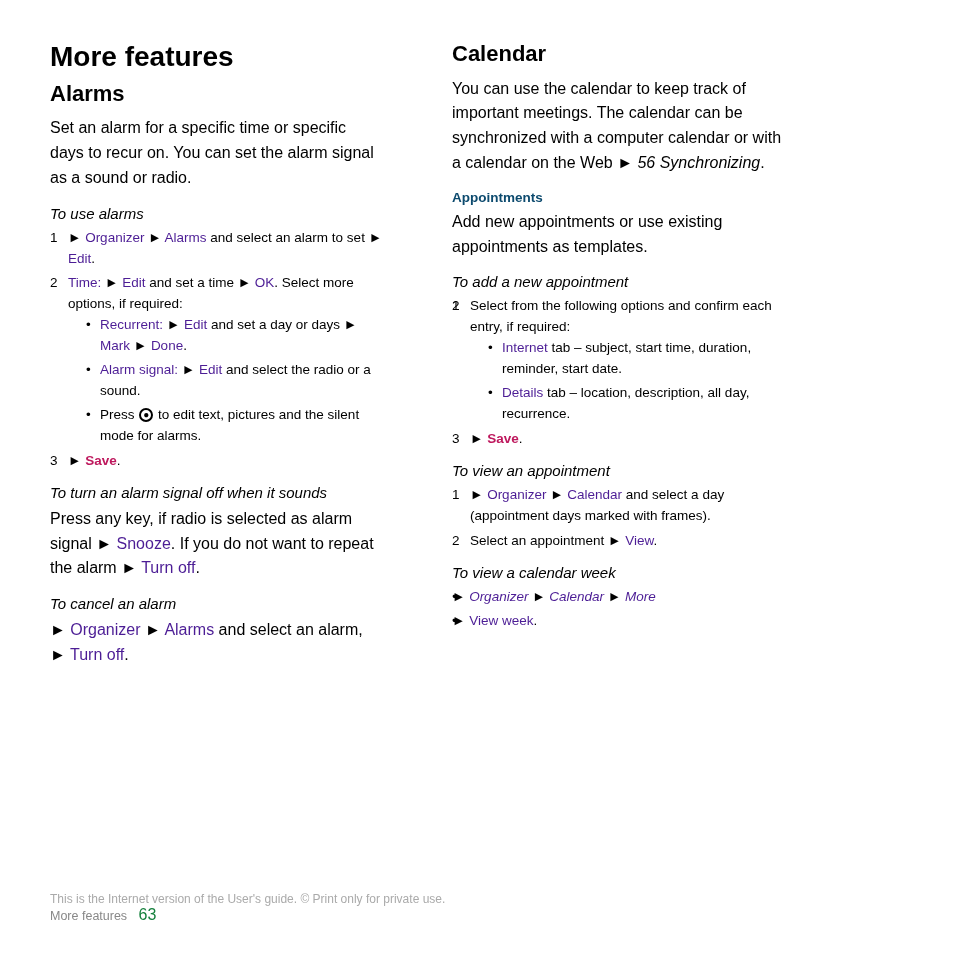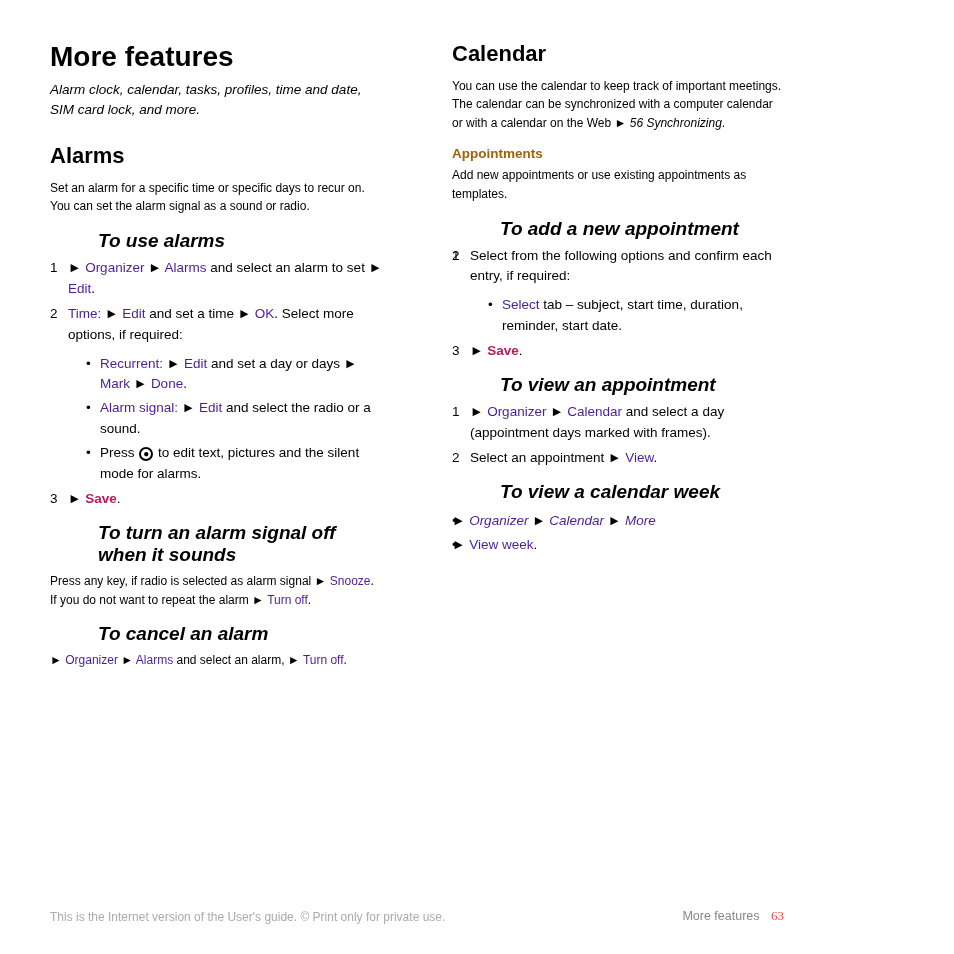--- a/index.html
+++ b/index.html
@@ -62,34 +62,33 @@
 
     .section-title {
       font-size: 22px;
       font-weight: bold;
       color: #000;
       margin-bottom: 8px;
       line-height: 1.3;
     }
 
     .section-body {
-      font-size: 12px;
+      font-size: 16px;
       color: #000;
       line-height: 1.55;
       margin-bottom: 14px;
     }
 
     .subsection-title {
       font-style: italic;
-      font-weight: bold;
-      font-size: 19px;
+      font-weight: normal;
+      font-size: 15px;
       color: #000;
       margin-bottom: 6px;
       margin-top: 12px;
-      margin-left: 48px;
     }
 
     .step-list {
       list-style: none;
       padding: 0;
       margin: 0 0 10px 0;
     }
 
     .step-item {
       font-size: 13.5px;
@@ -103,21 +102,21 @@
     .step-item .step-num {
       position: absolute;
       left: 0;
       top: 0;
       font-weight: normal;
     }
 
     .bullet-list {
       list-style: none;
       padding: 0;
-      margin: 8px 0 4px 18px;
+      margin: 0 0 4px 18px;
     }
 
     .bullet-item {
       font-size: 13.5px;
       color: #000;
       line-height: 1.55;
       margin-bottom: 3px;
       padding-left: 14px;
       position: relative;
     }
@@ -135,30 +134,30 @@
     }
 
     .save-keyword {
       color: #be185d;
       font-weight: bold;
     }
 
     .appointments-label {
       font-weight: bold;
       font-size: 13.5px;
-      color: #a16207;
+      color: #0c4a6e;
       margin-bottom: 5px;
       margin-top: 4px;
     }
 
     .footer {
       display: flex;
-      flex-direction: row;
+      flex-direction: column;
       justify-content: space-between;
-      align-items: flex-end;
+      align-items: flex-start;
       padding-top: 10px;
       border-top: none;
       margin-top: auto;
     }
 
     .footer-left {
       font-size: 12px;
       color: #aaa;
     }
 
@@ -169,35 +168,33 @@
     }
 
     .footer-page-label {
       display: inline;
       color: #888;
       margin-right: 8px;
     }
 
     .footer-page-num {
       display: inline;
-      font-size: 13px;
-      color: #ef4444;
-      font-weight: normal;
-      font-family: Liberation Serif, serif;
+      font-size: 16px;
+      color: #15803d;
+      font-weight: normal;
     }
   </style>
 </head>
 <body>
 
 <div class="page">
   <div class="content-area">
 
     <div class="left-column">
       <h1 class="page-title">More features</h1>
-      <p class="page-subtitle">Alarm clock, calendar, tasks, profiles, time and date, SIM card lock, and more.</p>
 
       <h2 class="section-title">Alarms</h2>
       <p class="section-body">Set an alarm for a specific time or specific days to recur on. You can set the alarm signal as a sound or radio.</p>
 
       <p class="subsection-title">To use alarms</p>
       <ol class="step-list">
         <li class="step-item">
           <span class="step-num">1</span>
           <span>► <span class="keyword">Organizer</span> ► <span class="keyword">Alarms</span> and select an alarm to set ► <span class="keyword">Edit</span>.</span>
         </li>
@@ -233,21 +230,22 @@
 
       <p class="subsection-title">To add a new appointment</p>
       <ol class="step-list">
         <li class="step-item">
           <span class="step-num">1</span>
         </li>
         <li class="step-item">
           <span class="step-num">2</span>
           <span>Select from the following options and confirm each entry, if required:
           <ul class="bullet-list">
-            <li class="bullet-item"><span class="keyword">Select</span> tab – subject, start time, duration, reminder, start date.</li>
+            <li class="bullet-item"><span class="keyword">Internet</span> tab – subject, start time, duration, reminder, start date.</li>
+            <li class="bullet-item"><span class="keyword">Details</span> tab – location, description, all day, recurrence.</li>
           </ul>
           </span>
         </li>
         <li class="step-item">
           <span class="step-num">3</span>
           <span>► <span class="save-keyword">Save</span>.</span>
         </li>
       </ol>
 
       <p class="subsection-title">To view an appointment</p>

